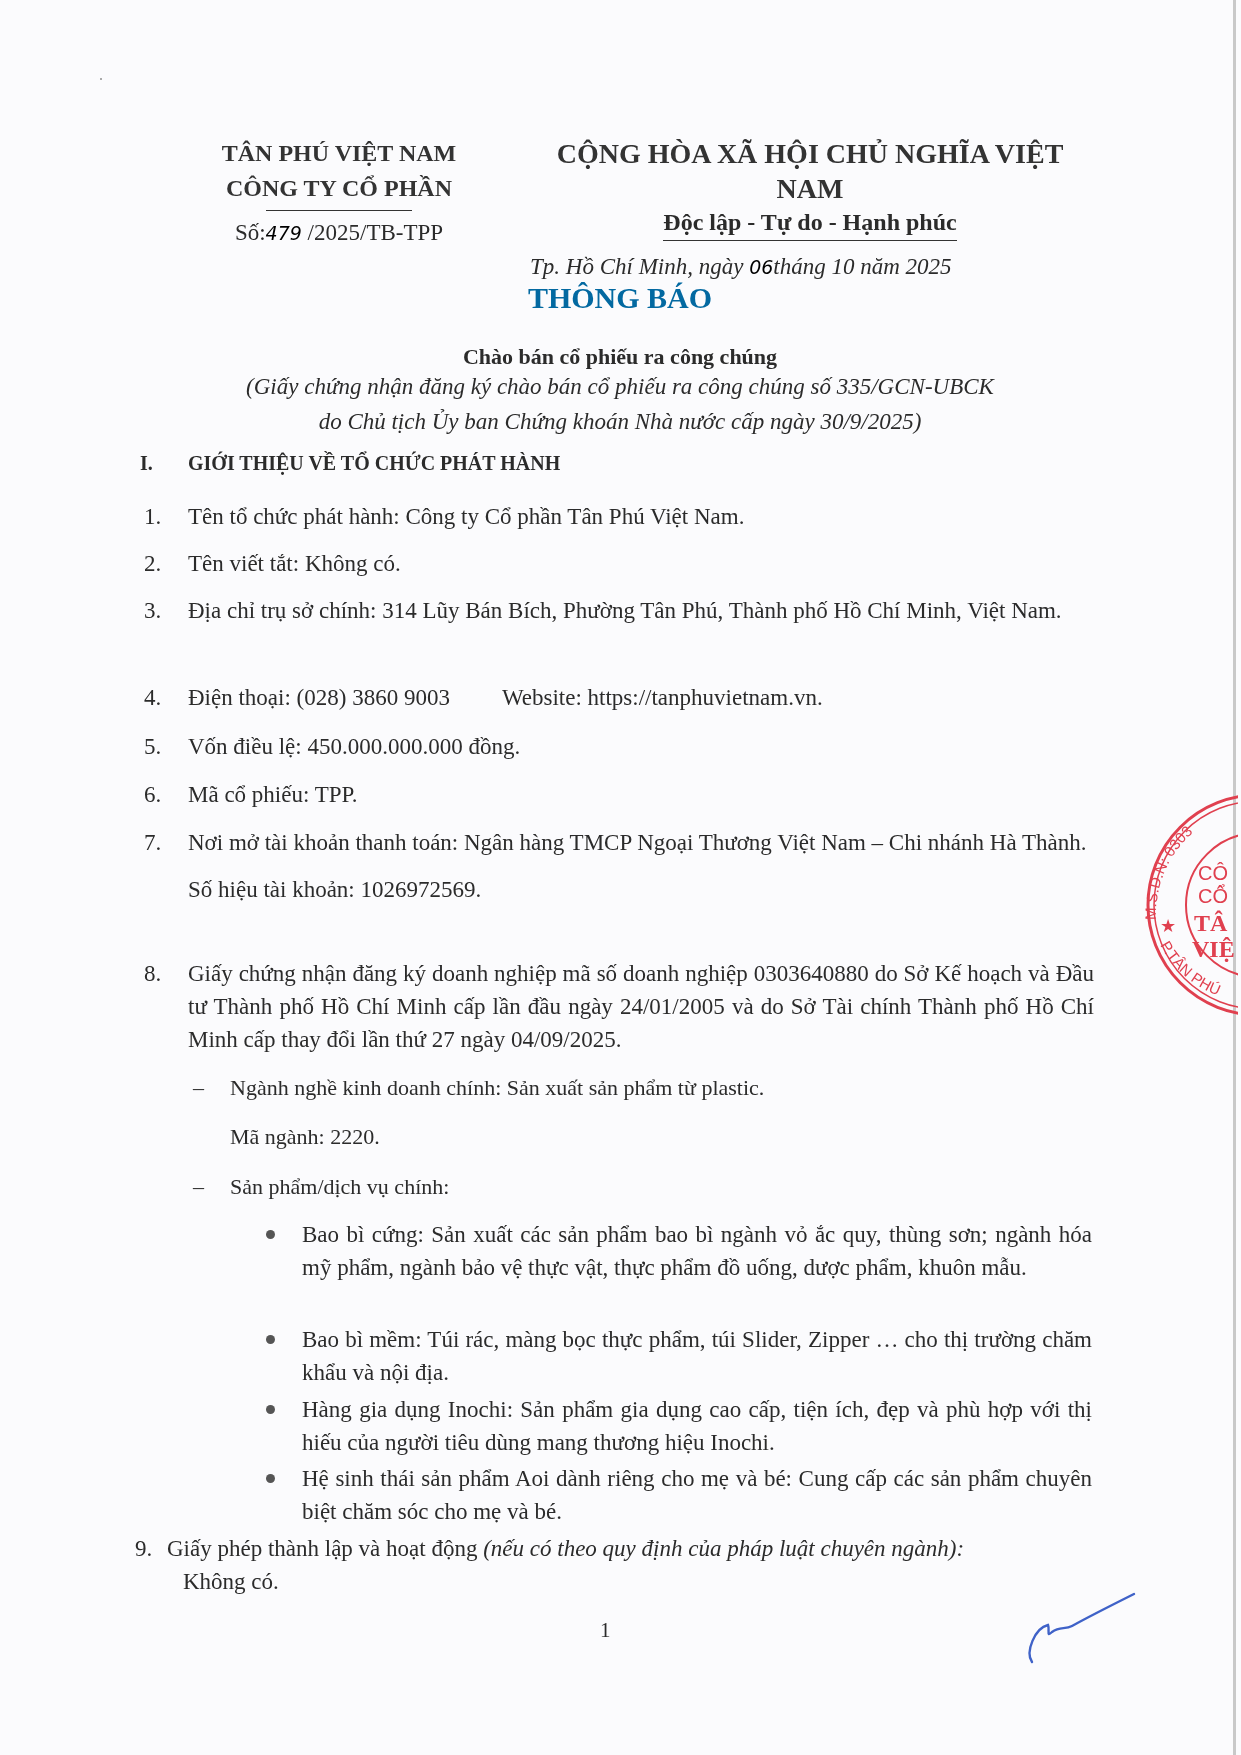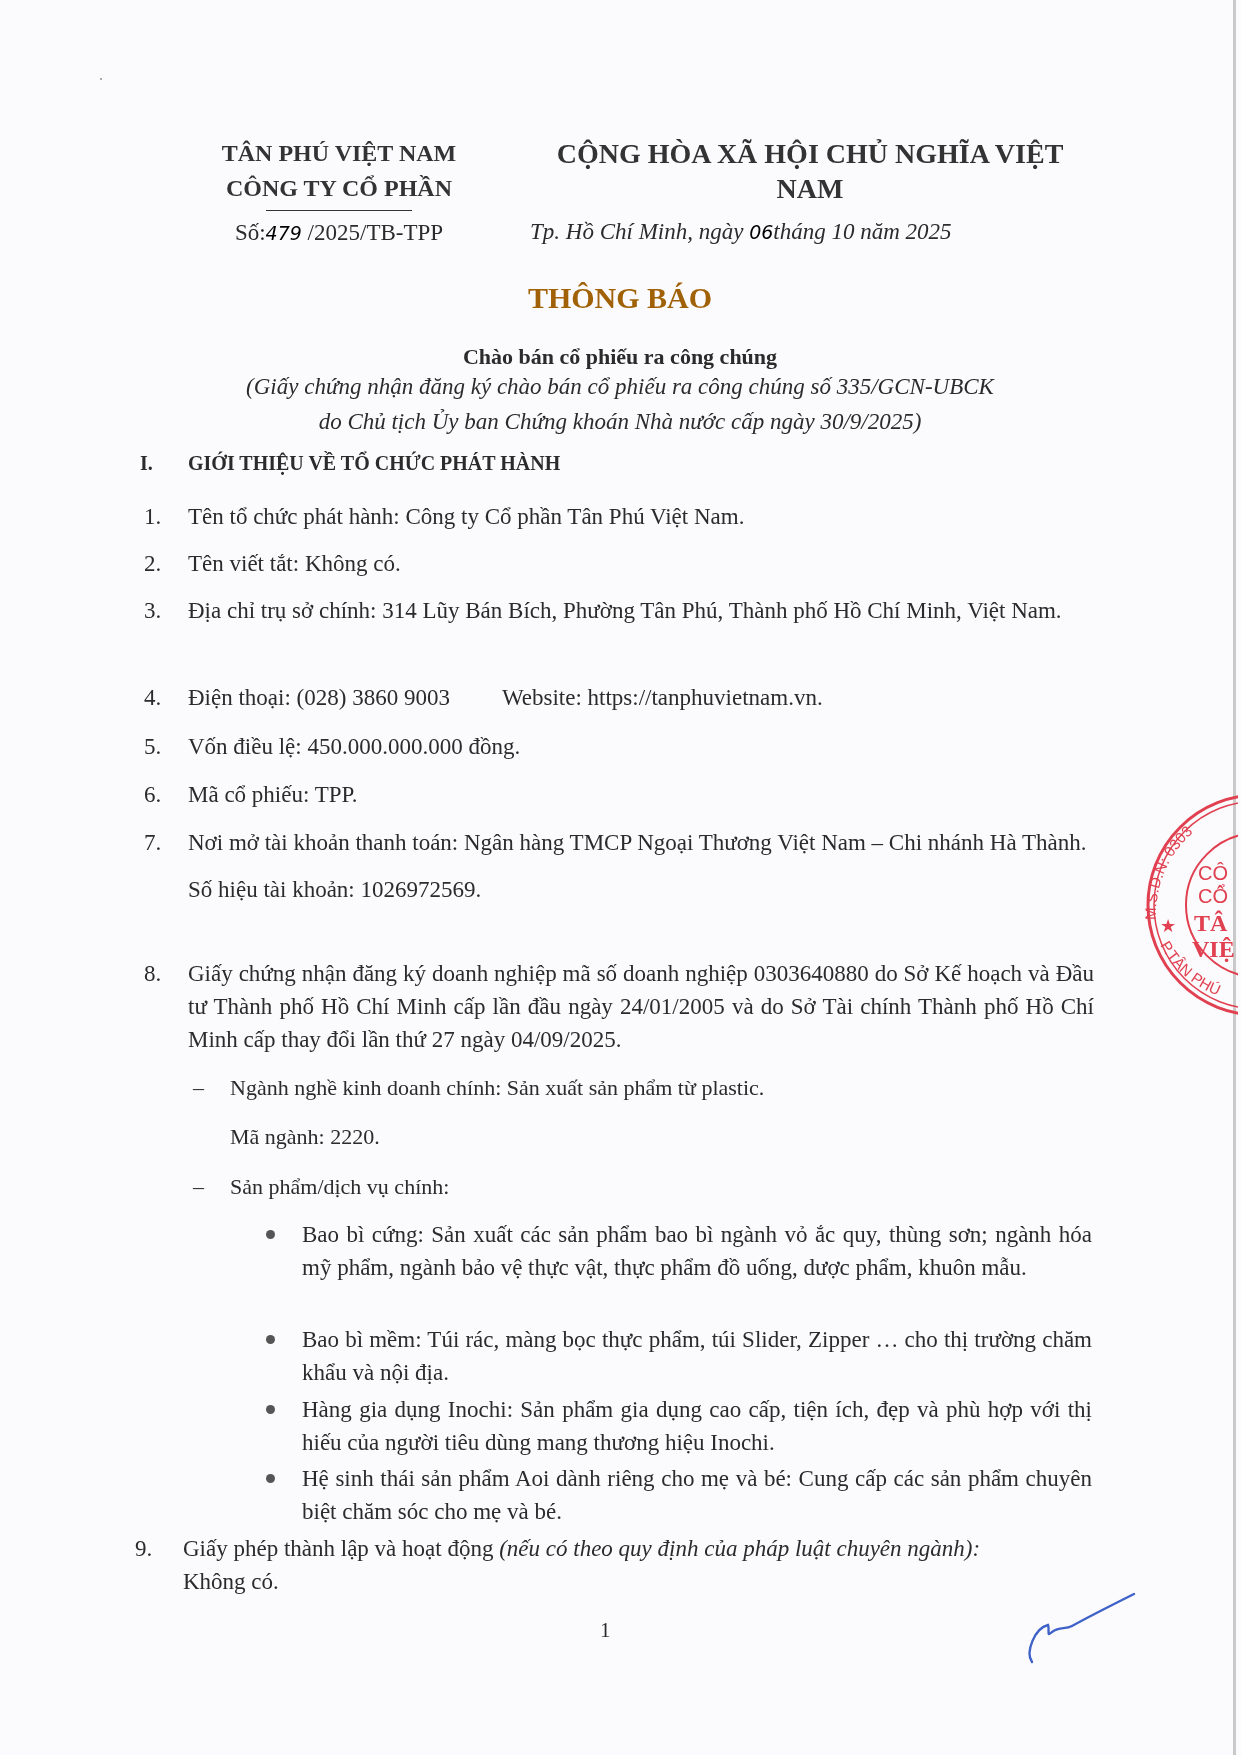--- a/index.html
+++ b/index.html
@@ -13,21 +13,21 @@
   .abs { position: absolute; }
   .hdr-left { left: 200px; top: 136px; width: 278px; text-align: center; }
   .hdr-left .co { font-weight: bold; font-size: 24px; line-height: 35px; color: #333; }
   .hdr-left .rule { width: 146px; height: 1px; background: #333; margin: 4px auto 8px; }
   .hdr-left .num { font-size: 23px; line-height: 28px; }
   .hw { color: #000000; font-family: "DejaVu Sans", sans-serif; font-size: 19px; font-style: italic; }
   .hdr-right { left: 530px; top: 136px; width: 560px; text-align: center; }
   .hdr-right .nation { font-weight: bold; font-size: 28px; line-height: 35px; color: #333; }
   .hdr-right .motto { font-weight: bold; font-size: 24px; line-height: 32px; display: inline-block; border-bottom: 1.5px solid #333; padding-bottom: 2px; }
   .hdr-right .date { font-style: italic; font-size: 23px; line-height: 28px; margin-top: 12px; text-align: left; padding-right: 16px; }
-  .title { left: 130px; width: 980px; top: 281px; text-align: center; font-weight: bold; font-size: 30px; color: #a16207; }
+  .title { left: 130px; width: 980px; top: 281px; text-align: center; font-weight: bold; font-size: 30px; color: #0369a1; }
   .subtitle { left: 130px; width: 980px; top: 344px; text-align: center; font-weight: bold; font-size: 22px; }
   .cert { left: 130px; width: 980px; top: 369px; text-align: center; font-style: italic; font-size: 23px; line-height: 35px; }
   .section { left: 140px; top: 452px; font-weight: bold; font-size: 20px; }
   .section .roman { display: inline-block; width: 48px; }
   .item { position: absolute; left: 144px; width: 950px; font-size: 23px; line-height: 33px; }
   .item .n { position: absolute; left: 0; width: 30px; }
   .item .t { display: block; margin-left: 44px; text-align: justify; }
   .dash-item { position: absolute; left: 193px; width: 900px; font-size: 22px; line-height: 33px; }
   .dash-item .d { position: absolute; left: 0; }
   .dash-item .t { display: block; margin-left: 37px; }
@@ -49,20 +49,21 @@
   <div class="co">TÂN PHÚ VIỆT NAM</div>
   <div class="co">CÔNG TY CỔ PHẦN</div>
   <div class="rule"></div>
   <div class="num">
     <span>Số:</span><span class="hw">479</span><span> /2025/TB-TPP</span>
   </div>
 </div>
 
 <div class="abs hdr-right">
   <div class="nation">CỘNG HÒA XÃ HỘI CHỦ NGHĨA VIỆT NAM</div>
+  <div class="motto">Độc lập - Tự do - Hạnh phúc</div>
   <div class="date">
     <span>Tp. Hồ Chí Minh, ngày </span><span class="hw">06</span><span>tháng 10 năm 2025</span>
   </div>
 </div>
 
 <div class="abs title">THÔNG BÁO</div>
 <div class="abs subtitle">Chào bán cổ phiếu ra công chúng</div>
 <div class="abs cert">
   <div>(Giấy chứng nhận đăng ký chào bán cổ phiếu ra công chúng số 335/GCN-UBCK</div>
   <div>do Chủ tịch Ủy ban Chứng khoán Nhà nước cấp ngày 30/9/2025)</div>
@@ -130,21 +131,21 @@
   <span class="b"></span>
     <span class="t">Hàng gia dụng Inochi: Sản phẩm gia dụng cao cấp, tiện ích, đẹp và phù hợp với thị hiếu của người tiêu dùng mang thương hiệu Inochi.</span>
 </div>
 <div class="bullet" style="top:1462px;">
   <span class="b"></span>
     <span class="t">Hệ sinh thái sản phẩm Aoi dành riêng cho mẹ và bé: Cung cấp các sản phẩm chuyên biệt chăm sóc cho mẹ và bé.</span>
 </div>
 
 <div class="item" style="top:1532px;left:135px;">
   <span class="n">9.</span>
-  <span class="t" style="margin-left:48px;"><span>Giấy phép thành lập và hoạt động </span><i>(nếu có theo quy định của pháp luật chuyên ngành):</i></span>
+  <span class="t" style="margin-left:32px;"><span>Giấy phép thành lập và hoạt động </span><i>(nếu có theo quy định của pháp luật chuyên ngành):</i></span>
   <span class="t" style="margin-left:48px;">Không có.</span>
 </div>
 
 <div class="abs pagenum">1</div>
 
 <div class="abs stamp">
   <svg width="100" height="230" viewBox="0 0 100 230">
     <defs>
       <path id="ringTop" d="M 18 135 A 110 110 0 0 1 95 25"></path>
       <path id="ringBot" d="M 22 160 A 110 110 0 0 0 95 215"></path>

